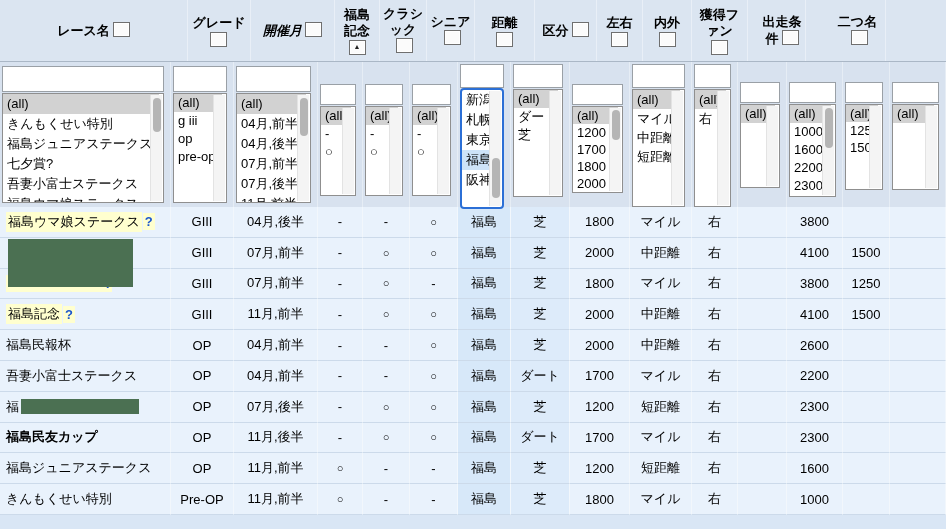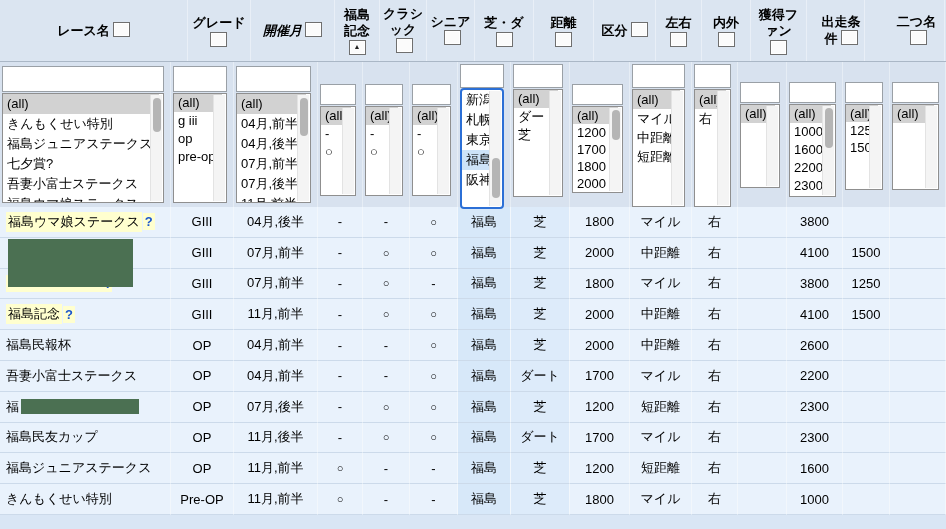--- a/index.html
+++ b/index.html
@@ -64,23 +64,20 @@
       </div>
       <div class="hcell" style="width: 45px;">
         <div><span class="hlabel">福島記念</span><span class="hbox own">▲</span></div>
       </div>
       <div class="hcell" style="width: 47px;">
         <div><span class="hlabel">クラシック</span><span class="hbox"></span></div>
       </div>
       <div class="hcell" style="width: 48px;">
         <div><span class="hlabel">シニア</span><span class="hbox"></span></div>
       </div>
-      <div class="hcell" style="width: 59px;">
-        <div><span class="hlabel">芝・ダ</span><span class="hbox own"></span></div>
-      </div>
       <div class="hcell" style="width: 60px;">
         <div><span class="hlabel">距離</span><span class="hbox own"></span></div>
       </div>
       <div class="hcell" style="width: 62px;">
         <div><span class="hlabel">区分</span><span class="hbox"></span></div>
       </div>
       <div class="hcell" style="width: 46px;">
         <div><span class="hlabel">左右</span><span class="hbox own"></span></div>
       </div>
       <div class="hcell" style="width: 49px;">
@@ -559,21 +556,21 @@
           <span>2300</span>
         </div>
         <div class="cell" style="width: 47px;">
           <span></span>
         </div>
         <div class="cell" style="width: 56px;">
           <span></span>
         </div>
       </div>
       <div class="drow">
-        <div class="cell race" style="width: 171px;">
+        <div class="cell race" style="width: 171px; font-weight: bold;">
           <span class="">福島民友カップ</span>
         </div>
         <div class="cell" style="width: 63px;">
           <span>OP</span>
         </div>
         <div class="cell" style="width: 84px;">
           <span>11月,後半</span>
         </div>
         <div class="cell" style="width: 45px;">
           <span>-</span>

